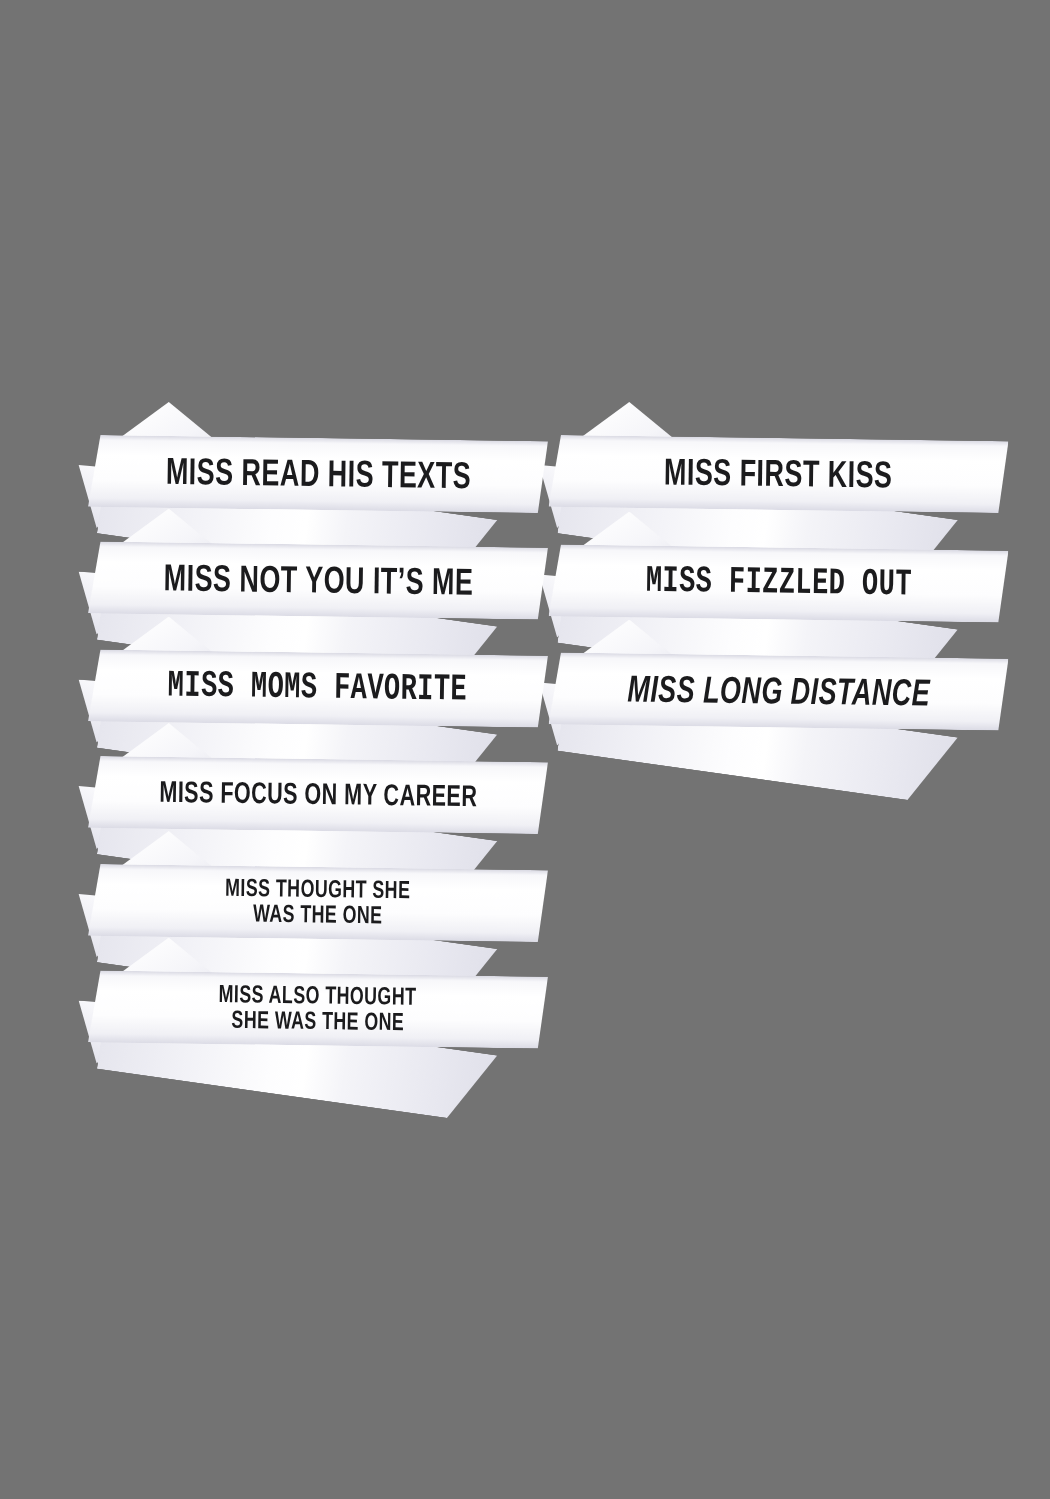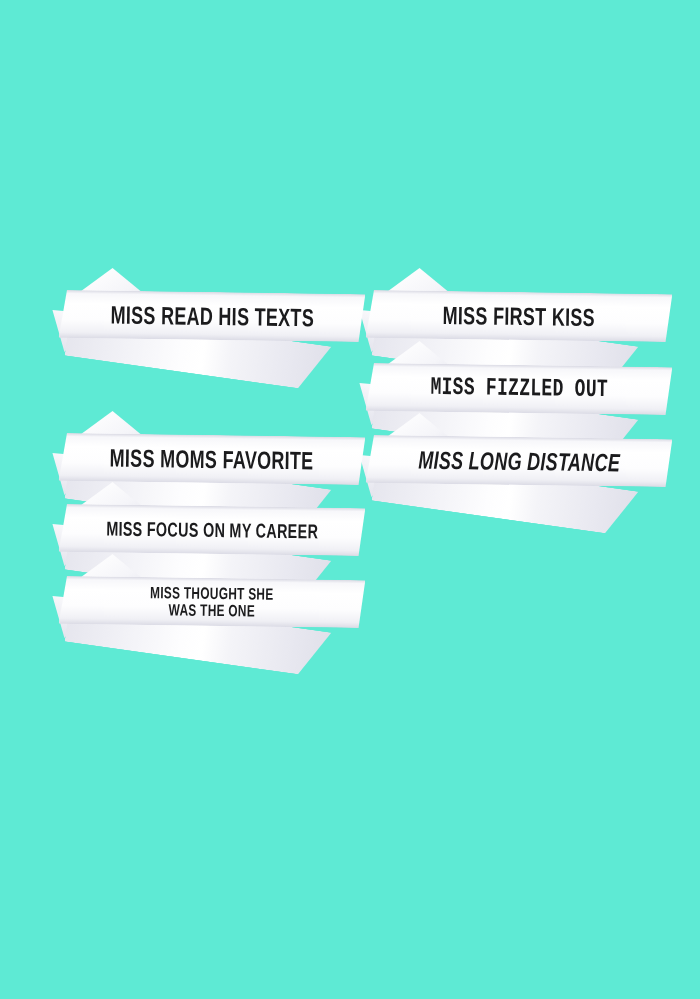--- a/index.html
+++ b/index.html
@@ -103,31 +103,40 @@
     letter-spacing: 0.4px;
     line-height: 1.05;
   }
   .label.size-lg .txt { font-size: 25px; }
   .label.size-md .txt { font-size: 20px; }
   .label.size-sm .txt { font-size: 16.5px; }
 </style>
 </head>
 <body>
 
-<div class="stage" style="background: #5eead4;">
+<div class="stage" style="background: #737373;">
     <div class="sash" style="left: 57px; top: 266px;">
       <div class="fold"></div>
       <div class="tip"></div>
       <div class="tail"></div>
       <div class="band"></div>
       <div class="label size-lg" style="color: rgb(27, 27, 29);">
         <span class="txt">MISS READ HIS TEXTS</span>
       </div>
     </div>
-    <div class="sash" style="left: 57px; top: 409px;">
+    <div class="sash" style="left: 57px; top: 337px;">
+      <div class="fold"></div>
+      <div class="tip"></div>
+      <div class="tail"></div>
+      <div class="band"></div>
+      <div class="label size-lg" style="color: rgb(27, 27, 29);">
+        <span class="txt">MISS NOT YOU IT’S ME</span>
+      </div>
+    </div>
+    <div class="sash" style="left: 57px; top: 409px; font-family: Liberation Mono, monospace;">
       <div class="fold"></div>
       <div class="tip"></div>
       <div class="tail"></div>
       <div class="band"></div>
       <div class="label size-lg" style="color: rgb(27, 27, 29);">
         <span class="txt">MISS MOMS FAVORITE</span>
       </div>
     </div>
     <div class="sash" style="left: 57px; top: 480px;">
       <div class="fold"></div>
@@ -139,20 +148,30 @@
       </div>
     </div>
     <div class="sash" style="left: 57px; top: 552px;">
       <div class="fold"></div>
       <div class="tip"></div>
       <div class="tail"></div>
       <div class="band"></div>
       <div class="label size-sm" style="color: rgb(27, 27, 29);">
         <span class="txt">MISS THOUGHT SHE</span>
         <span class="txt">WAS THE ONE</span>
+      </div>
+    </div>
+    <div class="sash" style="left: 57px; top: 623px;">
+      <div class="fold"></div>
+      <div class="tip"></div>
+      <div class="tail"></div>
+      <div class="band"></div>
+      <div class="label size-sm" style="color: rgb(27, 27, 29);">
+        <span class="txt">MISS ALSO THOUGHT</span>
+        <span class="txt">SHE WAS THE ONE</span>
       </div>
     </div>
     <div class="sash" style="left: 364px; top: 266px; text-decoration: underline;">
       <div class="fold"></div>
       <div class="tip"></div>
       <div class="tail"></div>
       <div class="band"></div>
       <div class="label size-lg" style="color: rgb(27, 27, 29);">
         <span class="txt">MISS FIRST KISS</span>
       </div>

